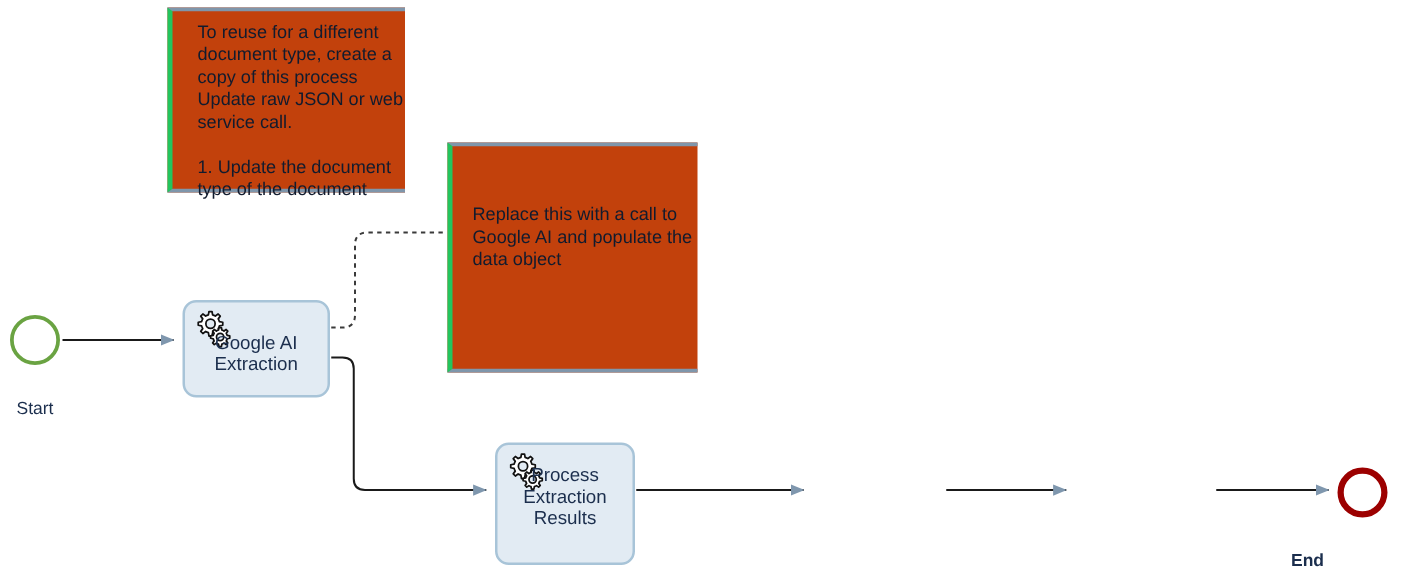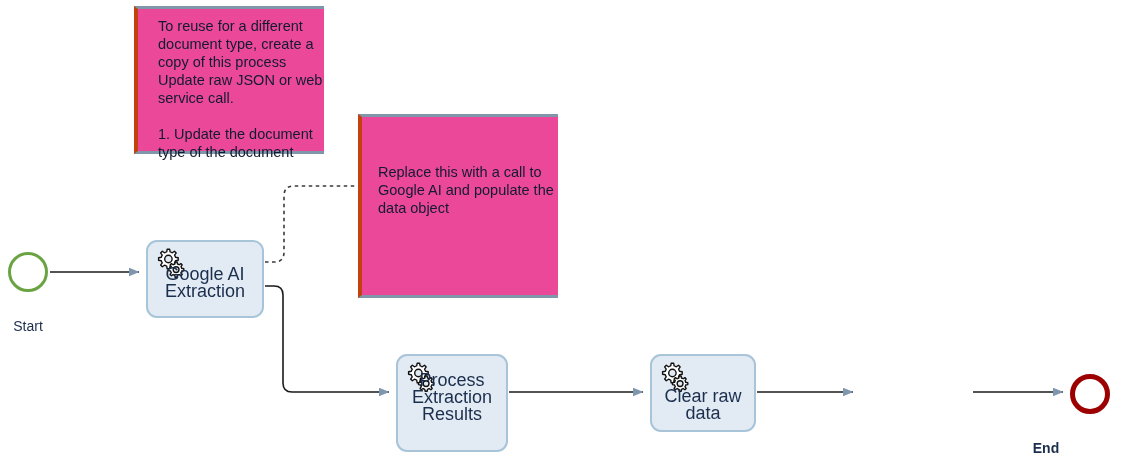--- a/index.html
+++ b/index.html
@@ -34,21 +34,21 @@
     box-sizing: border-box;
     background: #e2ebf3;
     border: 2px solid #a8c4d8;
     border-radius: 11px;
   }
   .task-label {
     position: absolute;
     left: 0;
     right: 0;
     text-align: center;
-    font-size: 18px;
+    font-size: 15px;
     line-height: 17px;
     color: #1b2e4d;
     white-space: pre-line;
   }
   .task-icon {
     position: absolute;
     left: 6px;
     top: 5px;
     width: 34px;
     height: 34px;
@@ -73,22 +73,22 @@
     font-size: 14px;
     color: #1b2e4d;
     white-space: nowrap;
     margin-top: 24px;
   }
 
   
   .annotation {
     position: absolute;
     box-sizing: border-box;
-    background: #ec4899;
-    border-left: 4px solid #c2410c;
+    background: #c2410c;
+    border-left: 4px solid #22c55e;
     border-top: 3px solid #7f96ab;
     border-bottom: 3px solid #7f96ab;
     border-right: none;
   }
   .annotation-text {
     position: absolute;
     font-size: 14.5px;
     line-height: 18px;
     color: #111b2e;
     white-space: pre-line;
@@ -162,43 +162,20 @@
                L17.4 28.7 L16.1 27.4 L17.3 25.7 C17.0 25.2 16.7 24.6 16.6 24.0
                L14.5 23.6 L14.5 21.7 L16.6 21.3 C16.7 20.7 17.0 20.1 17.3 19.6
                L16.1 17.9 L17.4 16.6 L19.1 17.8 C19.6 17.4 20.2 17.2 20.8 17.0 Z
                M22.1 19.7 A2.9 2.9 0 1 0 22.1 25.5 A2.9 2.9 0 1 0 22.1 19.7 Z" fill="#ffffff" stroke="#111111" stroke-width="1.4" stroke-linejoin="round"></path>
     </svg>
     <div class="task-label" style="top:16px;">Process
 Extraction
 Results</div>
   </div>
 
-  <div class="task" style="left:650px; top:354px; width:106px; height:78px;">
-    <svg class="task-icon" viewBox="0 0 34 34">
-      <path d="M13.2 2.2 L15.6 2.2 L16.1 4.9 C16.9 5.1 17.6 5.4 18.3 5.8
-               L20.5 4.2 L22.2 5.9 L20.6 8.1 C21 8.8 21.3 9.5 21.5 10.3
-               L24.2 10.8 L24.2 13.2 L21.5 13.7 C21.3 14.5 21 15.2 20.6 15.9
-               L22.2 18.1 L20.5 19.8 L18.3 18.2 C17.6 18.6 16.9 18.9 16.1 19.1
-               L15.6 21.8 L13.2 21.8 L12.7 19.1 C11.9 18.9 11.2 18.6 10.5 18.2
-               L8.3 19.8 L6.6 18.1 L8.2 15.9 C7.8 15.2 7.5 14.5 7.3 13.7
-               L4.6 13.2 L4.6 10.8 L7.3 10.3 C7.5 9.5 7.8 8.8 8.2 8.1
-               L6.6 5.9 L8.3 4.2 L10.5 5.8 C11.2 5.4 11.9 5.1 12.7 4.9 Z
-               M14.4 8.3 A3.7 3.7 0 1 0 14.4 15.7 A3.7 3.7 0 1 0 14.4 8.3 Z" fill="#ffffff" stroke="#111111" stroke-width="1.4" stroke-linejoin="round"></path>
-      <path d="M21.2 15.0 L23.1 15.0 L23.5 17.0 C24.1 17.2 24.7 17.4 25.2 17.8
-               L26.9 16.6 L28.2 17.9 L27.0 19.6 C27.3 20.1 27.6 20.7 27.7 21.3
-               L29.8 21.7 L29.8 23.6 L27.7 24.0 C27.6 24.6 27.3 25.2 27.0 25.7
-               L28.2 27.4 L26.9 28.7 L25.2 27.5 C24.7 27.9 24.1 28.1 23.5 28.3
-               L23.1 30.3 L21.2 30.3 L20.8 28.3 C20.2 28.1 19.6 27.9 19.1 27.5
-               L17.4 28.7 L16.1 27.4 L17.3 25.7 C17.0 25.2 16.7 24.6 16.6 24.0
-               L14.5 23.6 L14.5 21.7 L16.6 21.3 C16.7 20.7 17.0 20.1 17.3 19.6
-               L16.1 17.9 L17.4 16.6 L19.1 17.8 C19.6 17.4 20.2 17.2 20.8 17.0 Z
-               M22.1 19.7 A2.9 2.9 0 1 0 22.1 25.5 A2.9 2.9 0 1 0 22.1 19.7 Z" fill="#ffffff" stroke="#111111" stroke-width="1.4" stroke-linejoin="round"></path>
-    </svg>
-    <div class="task-label" style="top:32px;">Clear raw data</div>
-  </div>
 
 
   <div class="event end" style="left:1070px; top:374px; width:40px; height:40px;"></div>
   <div class="event-label" style="left:1018px; top:416px; width:56px;font-weight:bold;">End</div>
 
   <div class="annotation" style="left:134px; top:6px; width:190px; height:148px;">
     <div class="annotation-text" style="left:20px; top:8px; width:166px;">To reuse for a different document type, create a copy of this process Update raw JSON or web service call.
 
 1. Update the document type of the document</div>
   </div>

